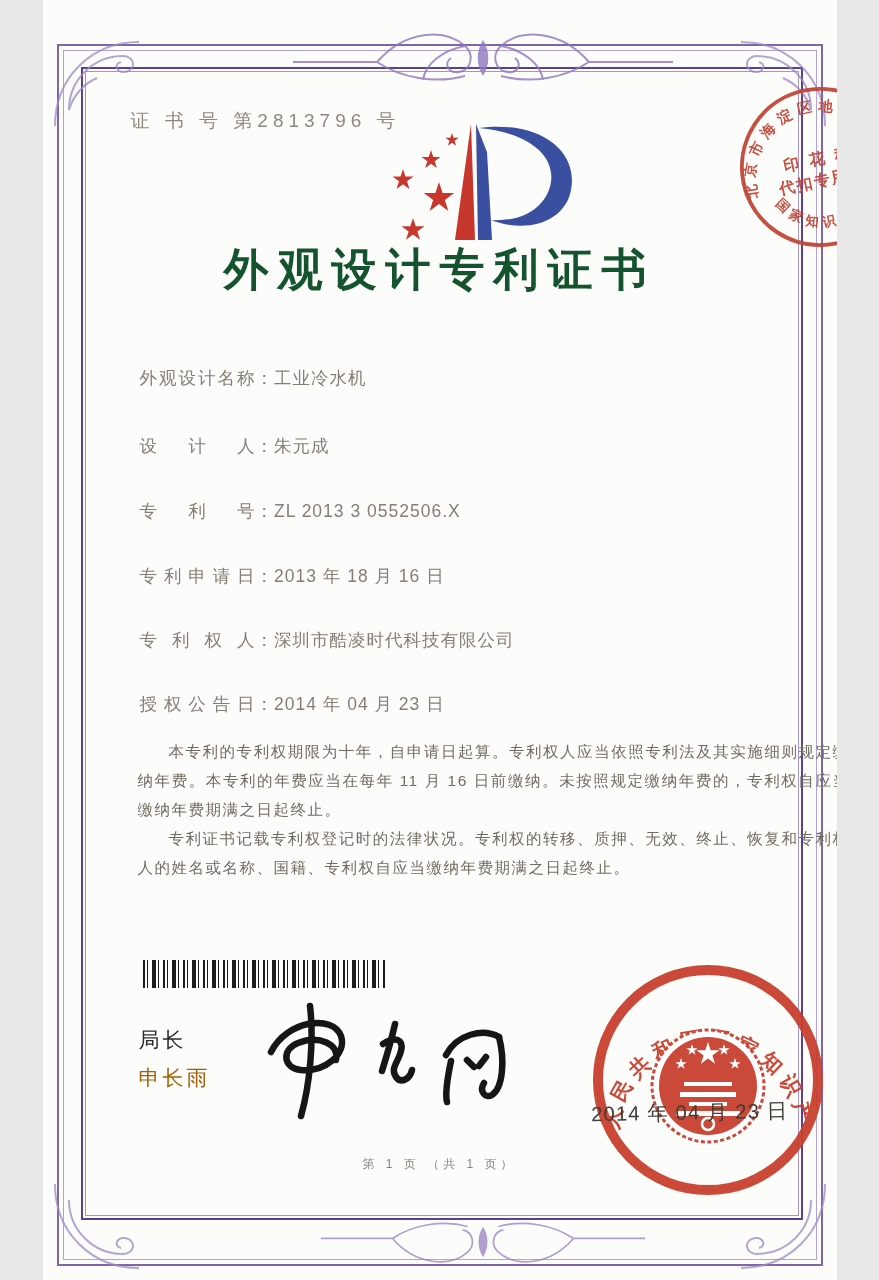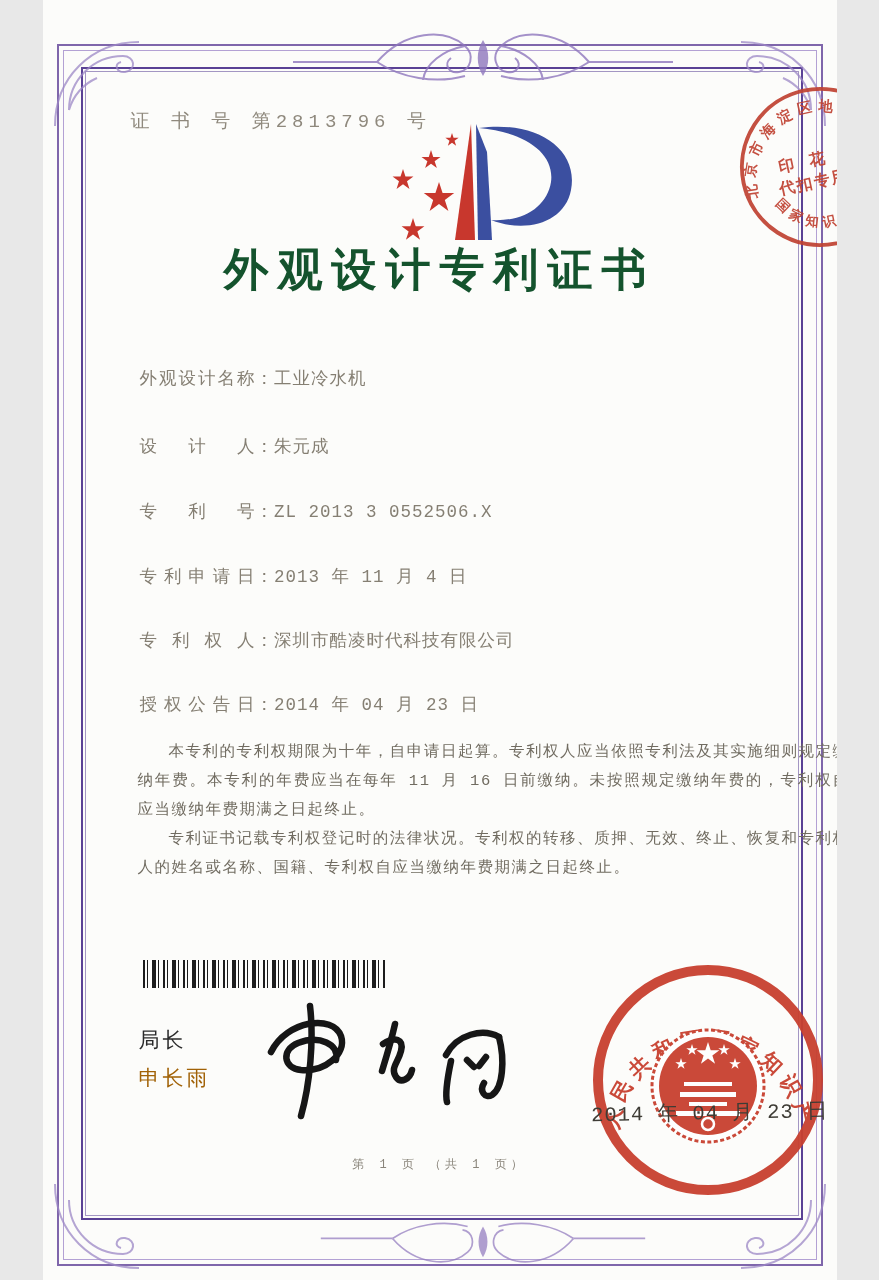--- a/index.html
+++ b/index.html
@@ -1,19 +1,19 @@
 <!DOCTYPE html>
 <html><head>
 <meta charset="utf-8">
 <style>
   html,body{margin:0;padding:0;background:#e8e8e8;}
   .page{
     position:relative;width:794px;height:1280px;margin:0 auto;
     background:#fcfcfa;overflow:hidden;
-    font-family:Liberation Mono, monospace;
+    font-family:Liberation Sans, sans-serif;
   }
   
   .outer-border{
     position:absolute;left:14px;top:44px;right:14px;bottom:14px;
     border:2px solid #7f66ab;pointer-events:none;
   }
   .outer-border::before{
     content:"";position:absolute;left:4px;top:4px;right:4px;bottom:4px;
     border:1px solid #b3a1d4;
   }
@@ -160,21 +160,21 @@
   <div class="field f0">
     <span class="lbl">外观设计名称</span><span>：</span><span>工业冷水机</span>
   </div>
   <div class="field f1">
     <span class="lbl">设计人</span><span>：</span><span>朱元成</span>
   </div>
   <div class="field f2">
     <span class="lbl">专利号</span><span>：</span><span>ZL 2013 3 0552506.X</span>
   </div>
   <div class="field f3">
-    <span class="lbl">专利申请日</span><span>：</span><span>2013 年 11 月 4 日</span>
+    <span class="lbl">专利申请日</span><span>：</span><span>2013 年 18 月 16 日</span>
   </div>
   <div class="field f4">
     <span class="lbl">专利权人</span><span>：</span><span>深圳市酷凌时代科技有限公司</span>
   </div>
   <div class="field f5">
     <span class="lbl">授权公告日</span><span>：</span><span>2014 年 04 月 23 日</span>
   </div>
 
   <div class="body-text">
     <p>本专利的专利权期限为十年，自申请日起算。专利权人应当依照专利法及其实施细则规定缴纳年费。本专利的年费应当在每年 11 月 16 日前缴纳。未按照规定缴纳年费的，专利权自应当缴纳年费期满之日起终止。</p>

